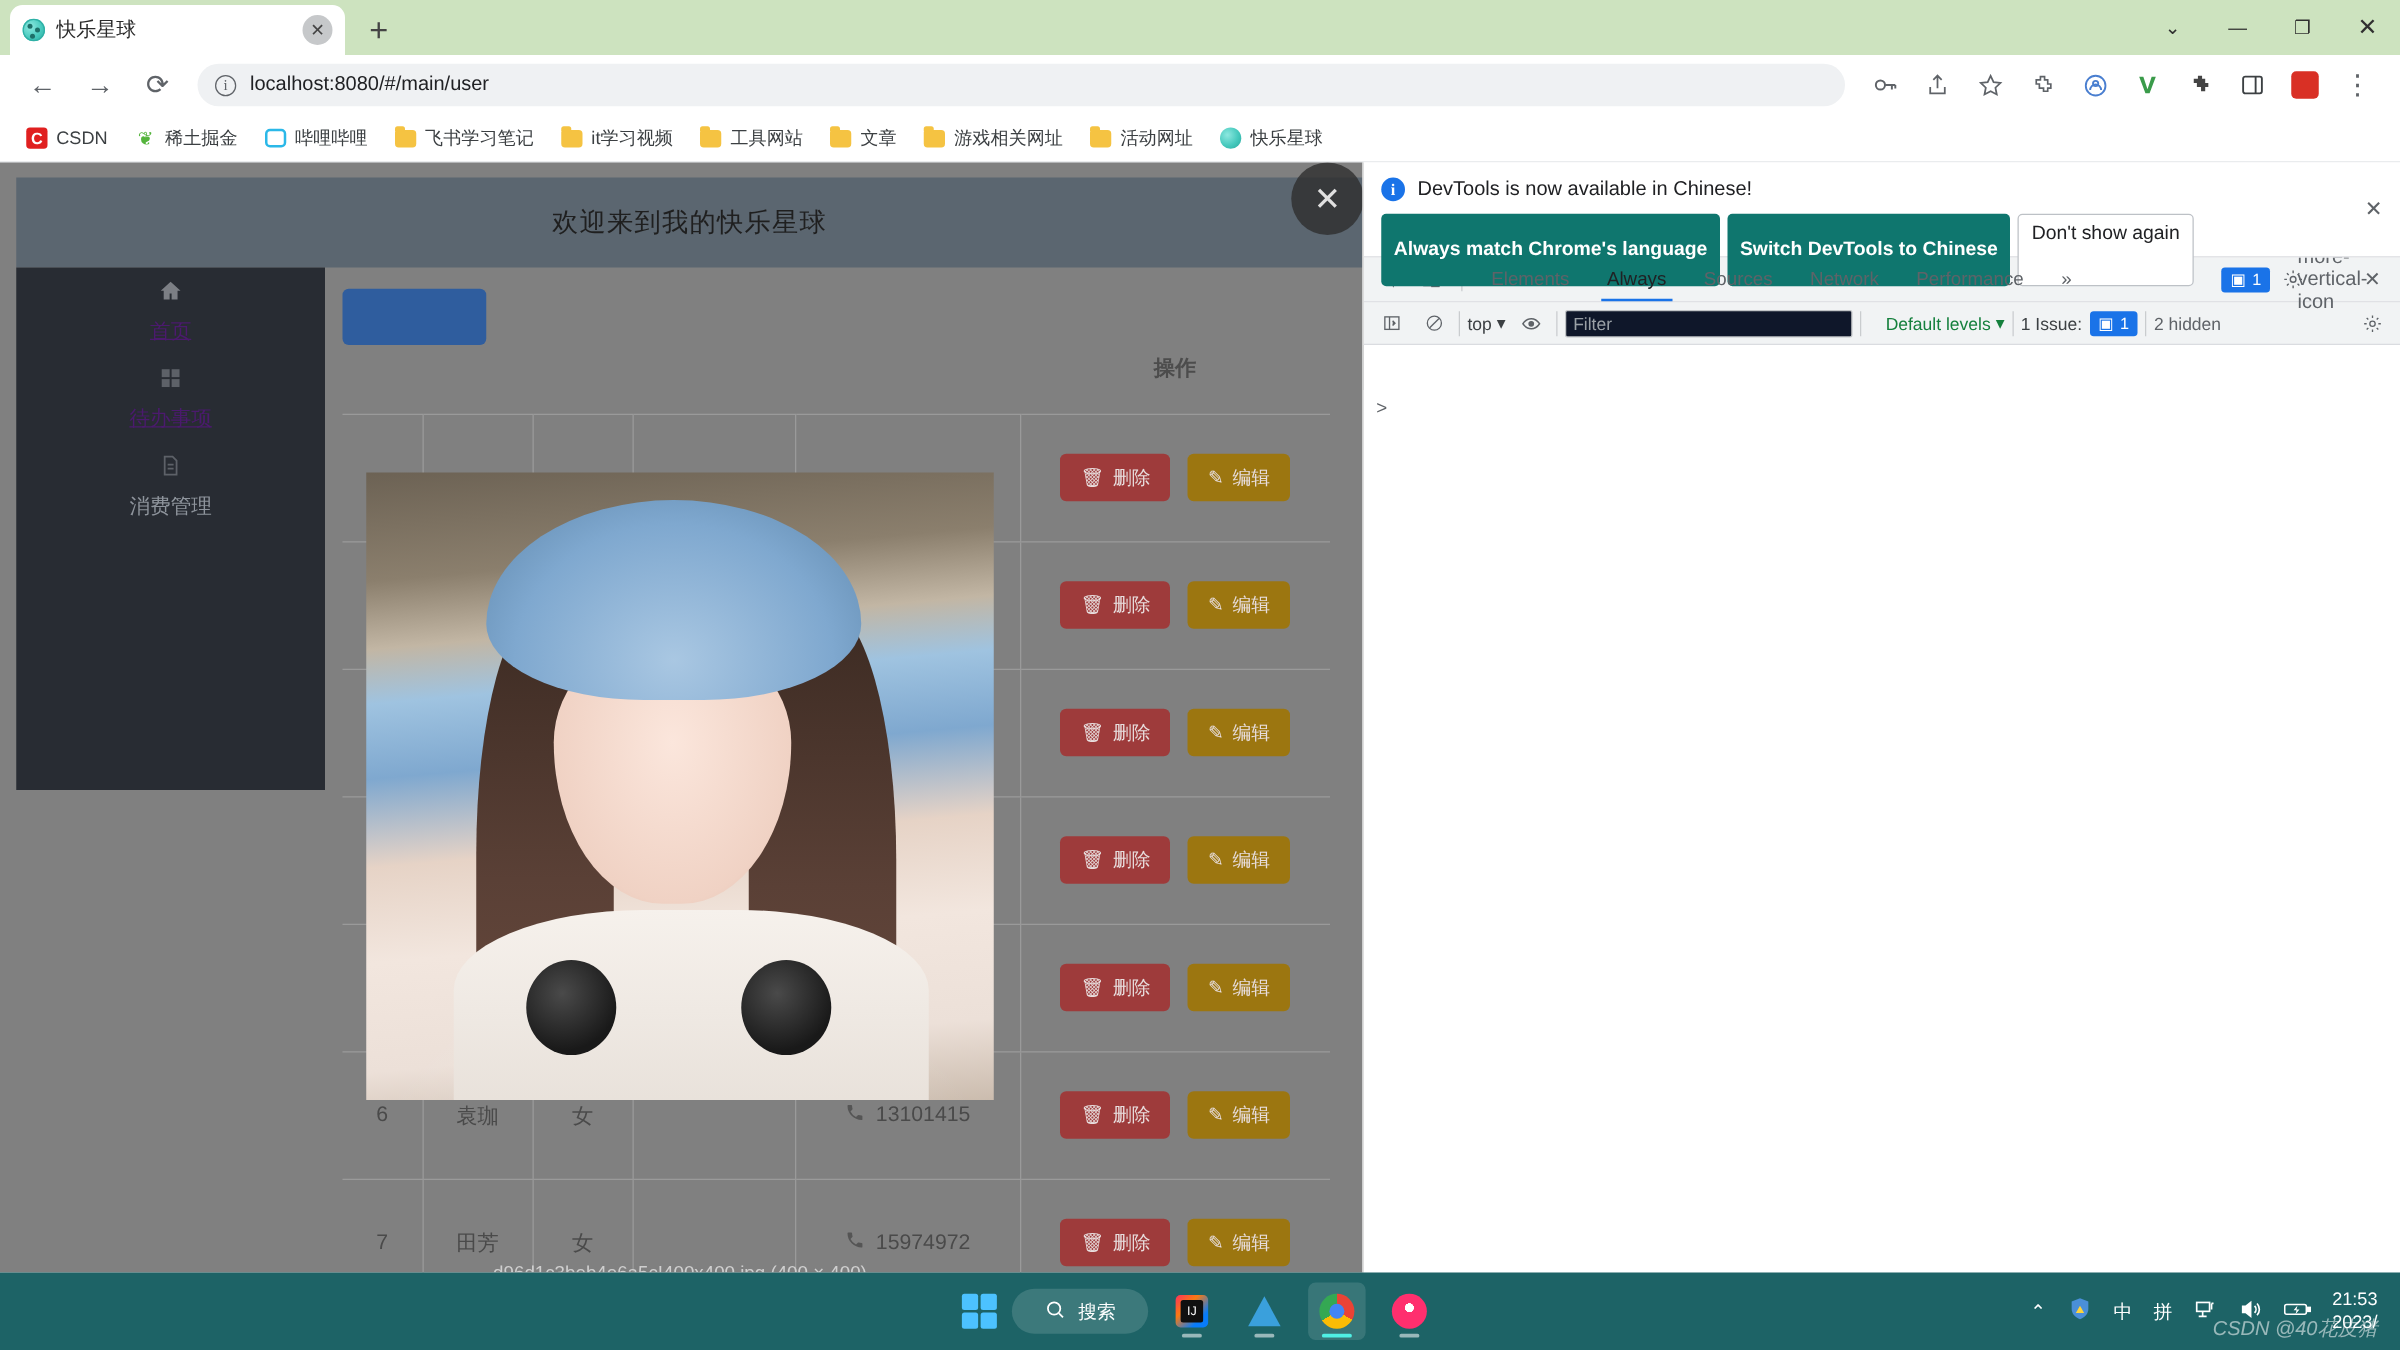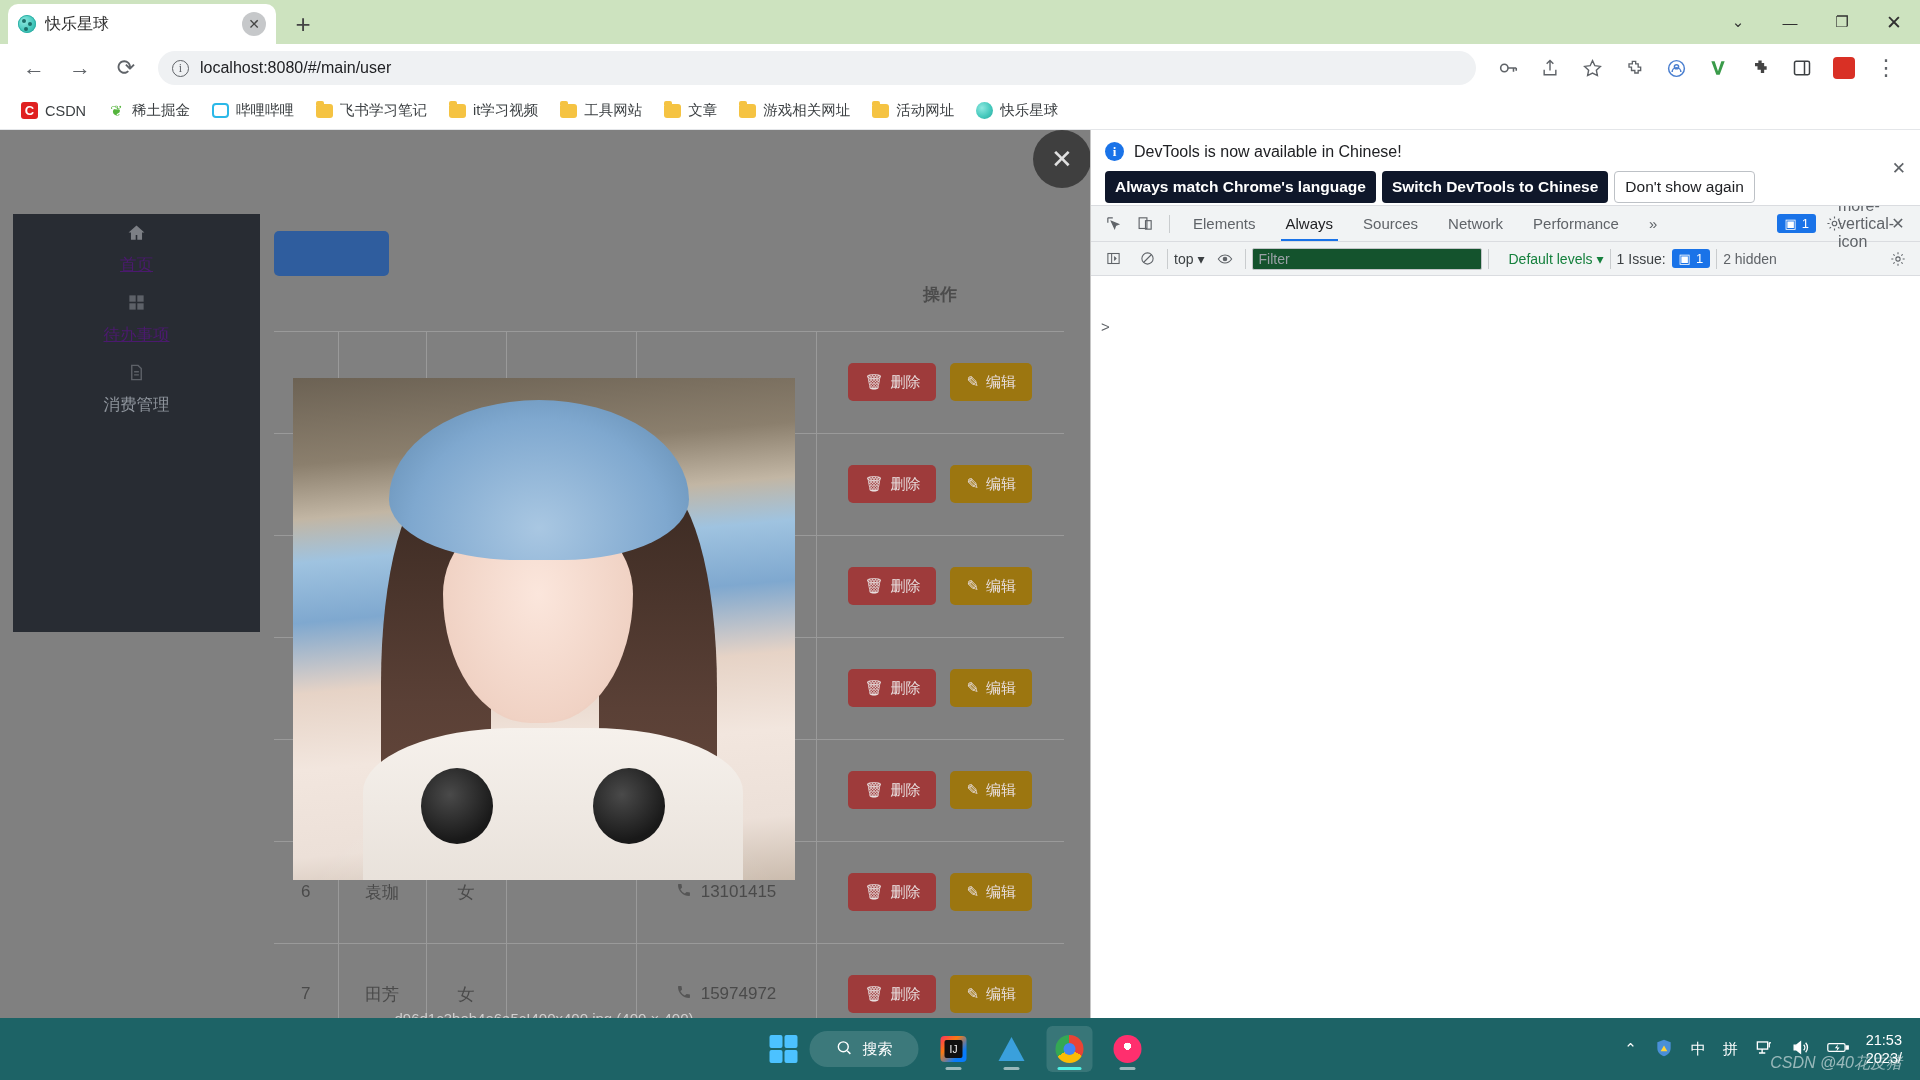--- a/index.html
+++ b/index.html
@@ -140,42 +140,42 @@
   .devtools { position:absolute; left:1090px; top:130px; width:830px; height:888px;
      background:#ffffff; border-left:1px solid #c6c6c6; }
   .dt-banner { height:76px; background:#fff; border-bottom:1px solid #dadce0; position:relative;
      padding:12px 14px 0 14px; }
   .dt-banner-row1 { display:flex; align-items:center; gap:10px; }
   .dt-info-ico { width:19px;height:19px;border-radius:50%; background:#1a73e8; color:#fff;
      font-size:13px; font-weight:bold; display:flex;align-items:center;justify-content:center;
      font-family:"Liberation Serif", serif; }
   .dt-banner-text { font-size:16px; color:#202124; }
   .dt-banner-row2 { display:flex; gap:6px; margin-top:10px; }
-  .dt-blue-btn { background:#0f172a; color:#fff; font-size:15.5px; font-weight:bold;
-     padding:7px 10px; border-radius:4px; white-space:nowrap; }
+  .dt-blue-btn { background:#0f766e; color:#fff; font-size:15.5px; font-weight:bold;
+     padding:20px 10px; border-radius:4px; white-space:nowrap; }
   .dt-plain-btn { background:#fff; color:#202124; font-size:15.5px; border:1px solid #bdc1c6;
      padding:6px 10px; border-radius:4px; white-space:nowrap; }
   .dt-banner-close { position:absolute; right:14px; top:28px; font-size:17px; color:#5f6368; }
   .dt-tabs { height:36px; background:#f1f3f4; border-bottom:1px solid #dadce0;
      display:flex; align-items:center; padding:0 8px; gap:4px; }
   .dt-ico-btn { width:28px;height:28px; display:flex;align-items:center;justify-content:center;
      color:#5f6368; }
   .dt-sep { width:1px; height:18px; background:#c9ccce; margin:0 6px; }
   .dt-tab { font-size:15px; color:#5f6368; padding:0 13px; height:34px; display:flex;
      align-items:center; position:relative; }
   .dt-tab.active { color:#202124; }
   .dt-tab.active::after { content:""; position:absolute; left:8px; right:8px; bottom:0;
      height:2px; background:#1a73e8; }
   .dt-tabs-right { margin-left:auto; display:flex; align-items:center; gap:4px; }
   .dt-badge { background:#1a73e8; color:#fff; font-size:13px; border-radius:3px;
      padding:2px 7px; display:flex; align-items:center; gap:5px; }
   .dt-filterbar { height:34px; background:#f1f3f4; border-bottom:1px solid #dadce0;
      display:flex; align-items:center; padding:0 8px; gap:6px; }
   .dt-ctx { font-size:14px; color:#3c4043; display:flex; align-items:center; gap:4px; }
-  .dt-filter-input { width:230px; height:22px; background:#14532d; border:1px solid #c2c5c8;
+  .dt-filter-input { width:230px; height:22px; background:#0f172a; border:1px solid #c2c5c8;
      border-radius:2px; font-size:14px; color:#9aa0a6; padding:0 6px; display:flex;
      align-items:center; }
   .dt-levels { font-size:14px; color:#15803d; margin-left:14px; display:flex; align-items:center; gap:4px;}
   .dt-issues { font-size:14px; color:#3c4043; display:flex; align-items:center; gap:6px; }
   .dt-hidden { font-size:14px; color:#5f6368; }
   .dt-console { position:absolute; left:0; right:0; top:182px; bottom:0; background:#fff;
      padding:6px 10px; }
   .dt-prompt { color:#5f6368; font-size:15px; }
   .vline { width:1px; height:20px; background:#c9ccce; }
 
@@ -329,20 +329,23 @@
       <span class="bm-label">活动网址</span>
     </div>
     <div class="bm">
       <span class="planet-ico"></span>
       <span class="bm-label">快乐星球</span>
     </div>
   </div>
 
   <div class="viewport">
 
+    <div class="app-header">
+      <div class="app-header-title">欢迎来到我的快乐星球</div>
+    </div>
 
     <div class="sidebar">
       <div class="side-item">
         <span class="ico">
           <svg width="19" height="19" viewBox="0 0 24 24" fill="#7c7f85">
               <path d="M12 3L2 12h3v9h6v-6h2v6h6v-9h3z"></path>
             </svg>
         </span>
         <span class="side-label visited">首页</span>
       </div>

